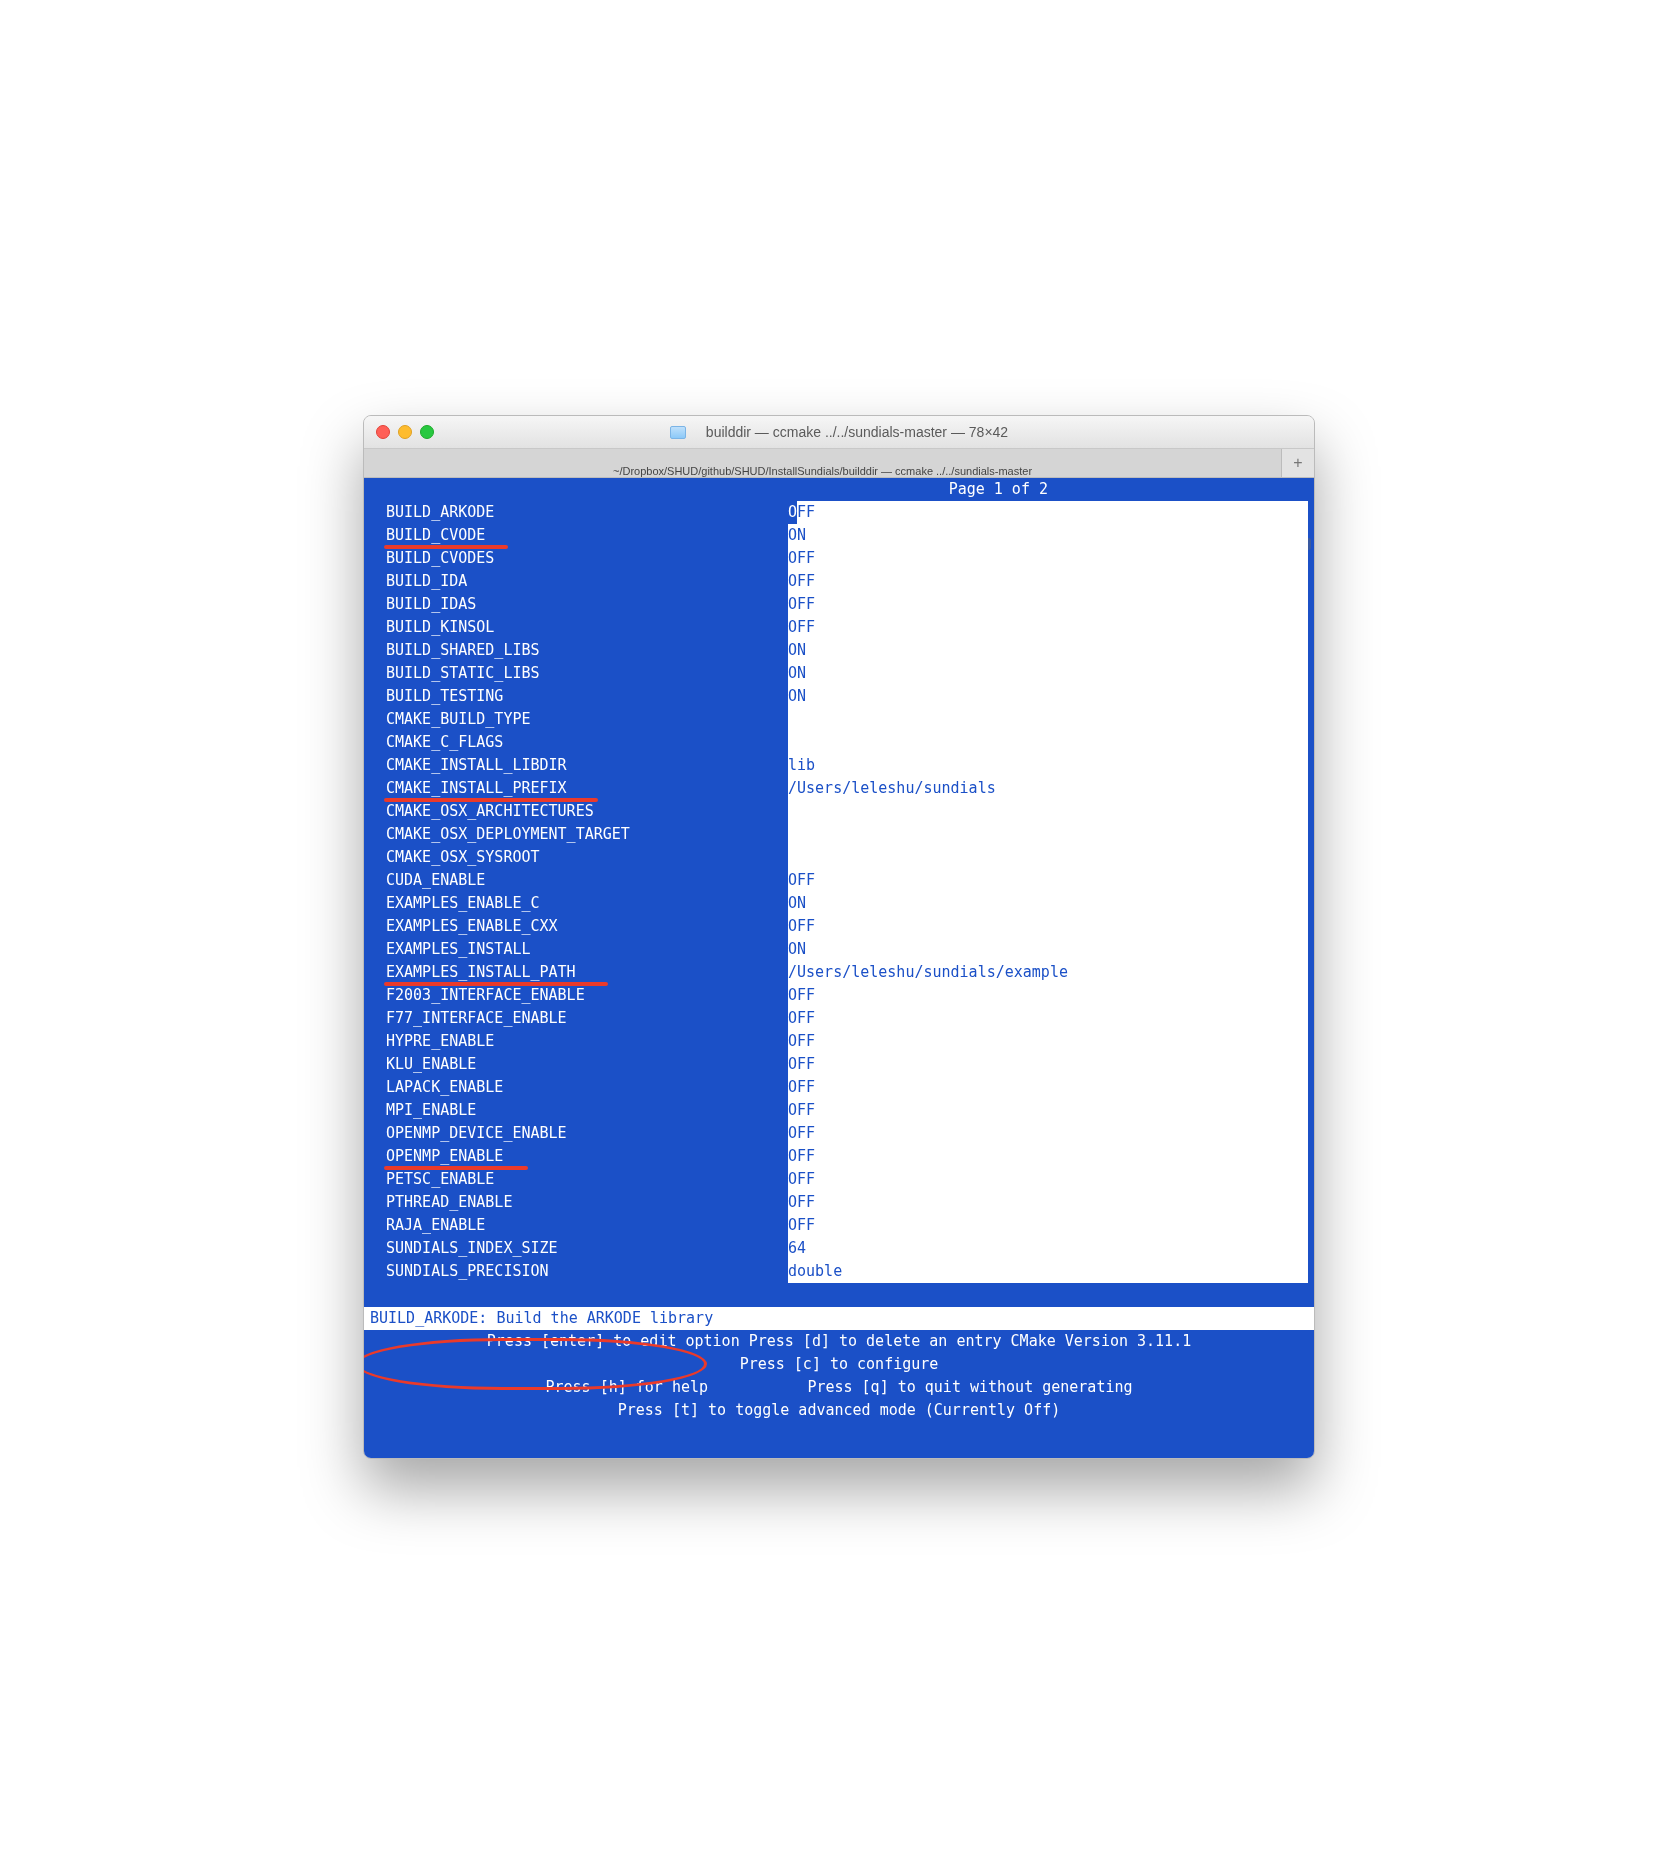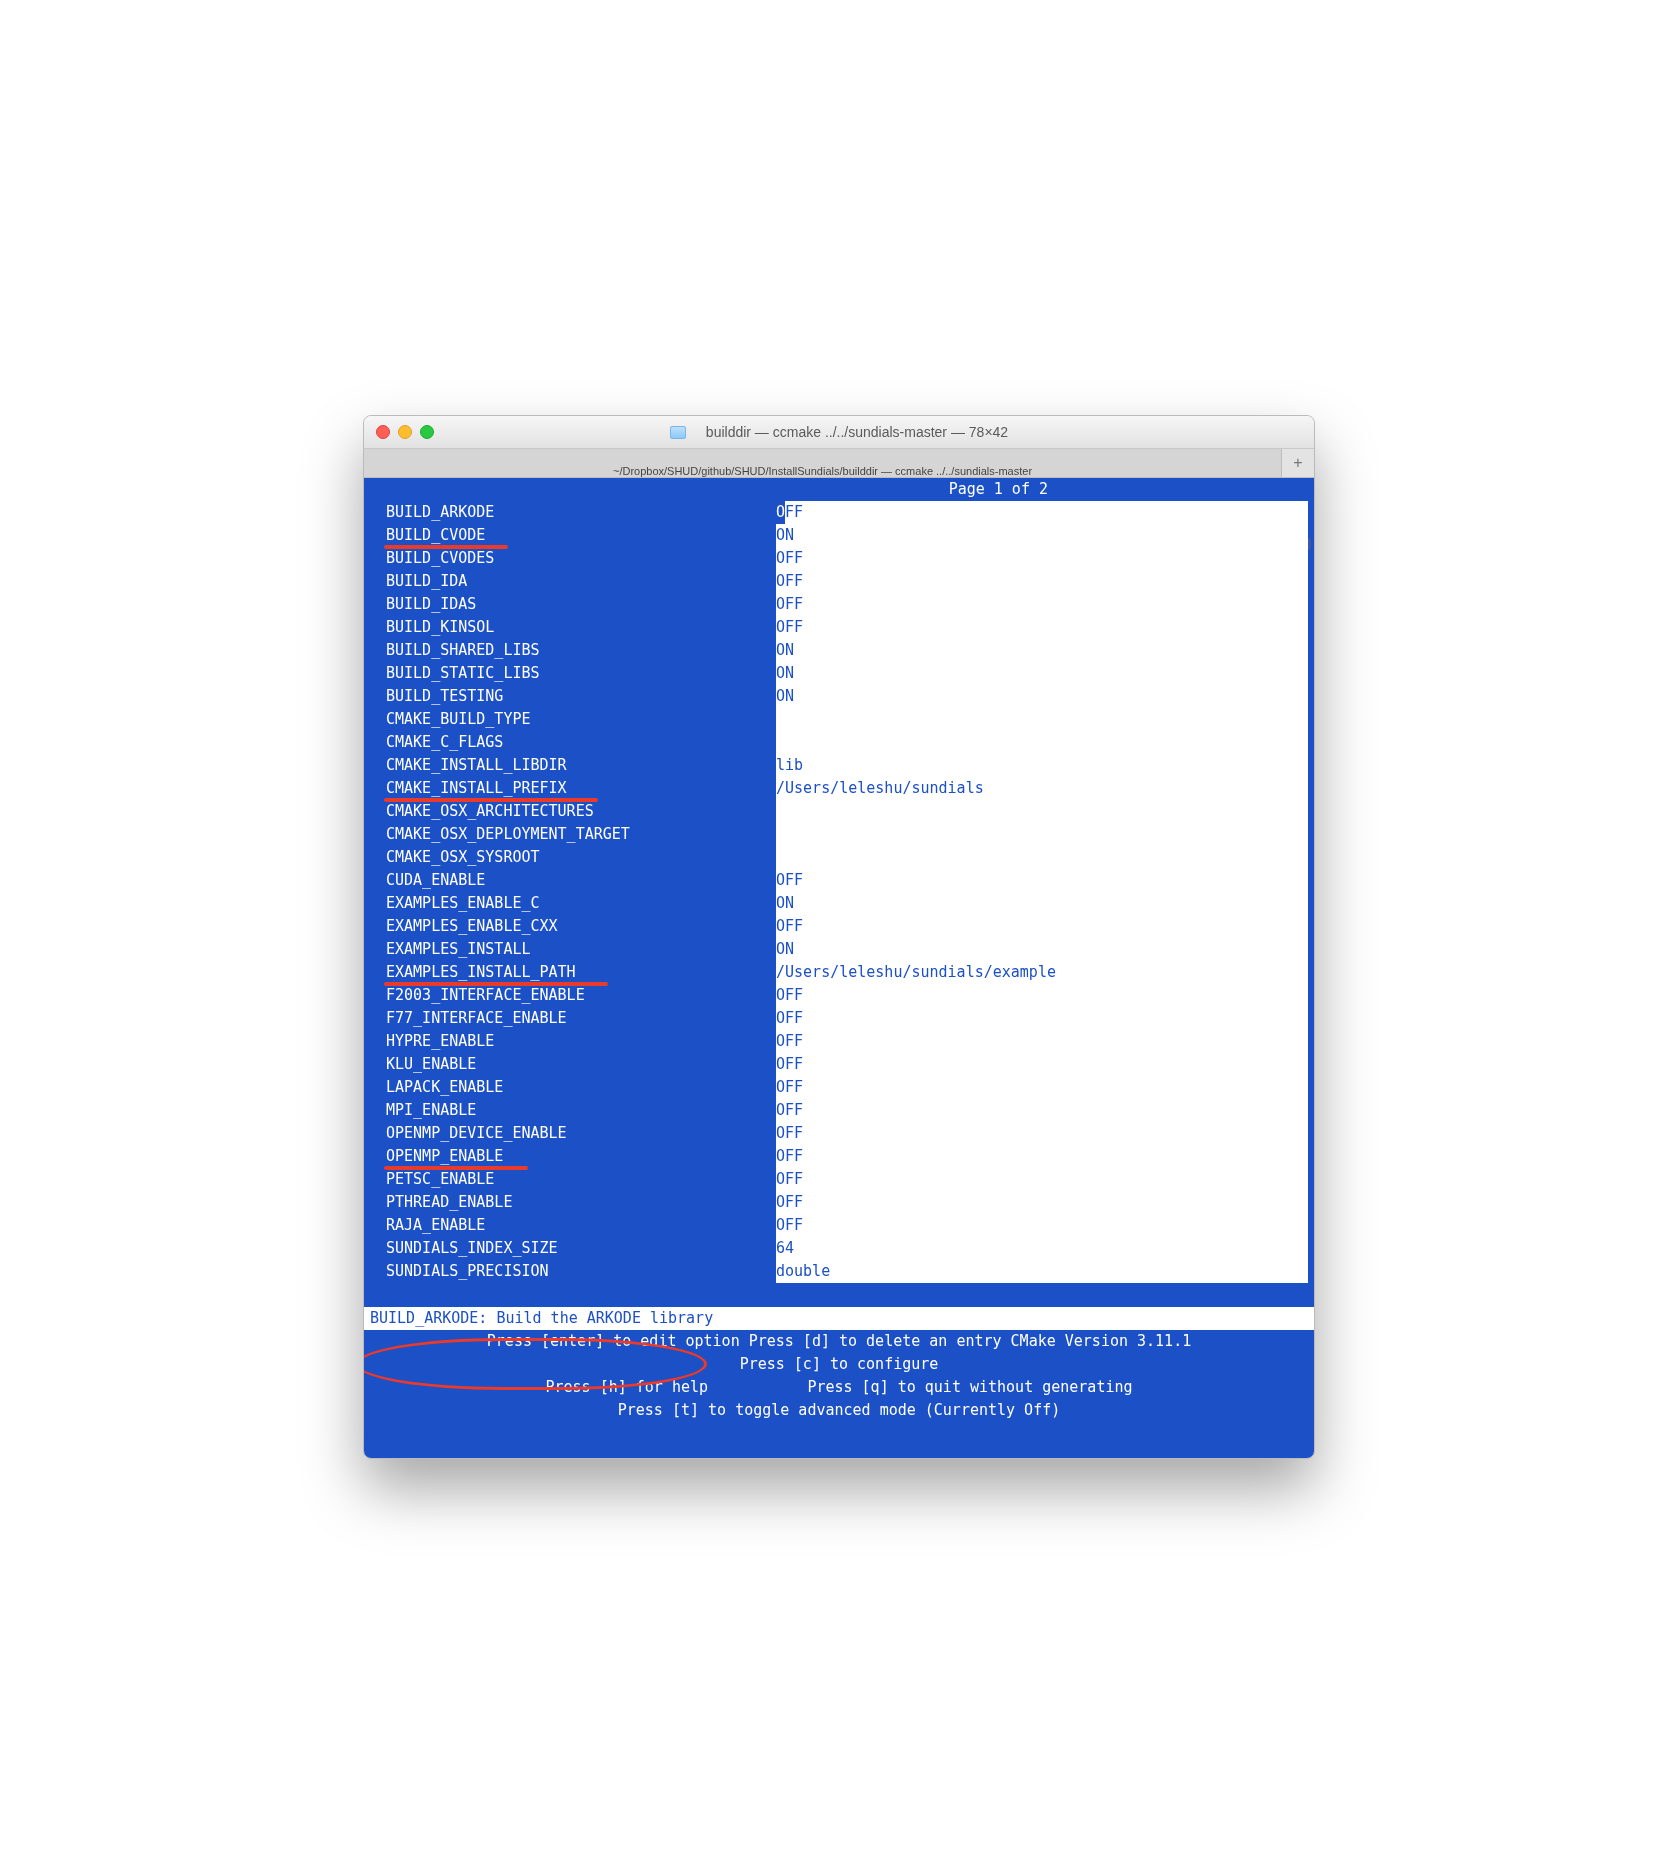--- a/index.html
+++ b/index.html
@@ -86,20 +86,21 @@
     color:var(--white);
     white-space:pre;
     position:relative;
   }
   .val-cell{
     flex:1;
     background:var(--white);
     color:var(--blue);
     white-space:pre;
     overflow:hidden;
+    margin-left:12px;
   }
   .val-cell .cursor{
     background:var(--blue);color:var(--white);display:inline-block;
   }
   .status-area{margin-top:24px;}
   .status-selected{
     background:var(--white);color:var(--blue);
     padding:0 2px;margin:0 -6px;padding-left:6px;
   }
   .hint{white-space:pre;text-align:center;}

